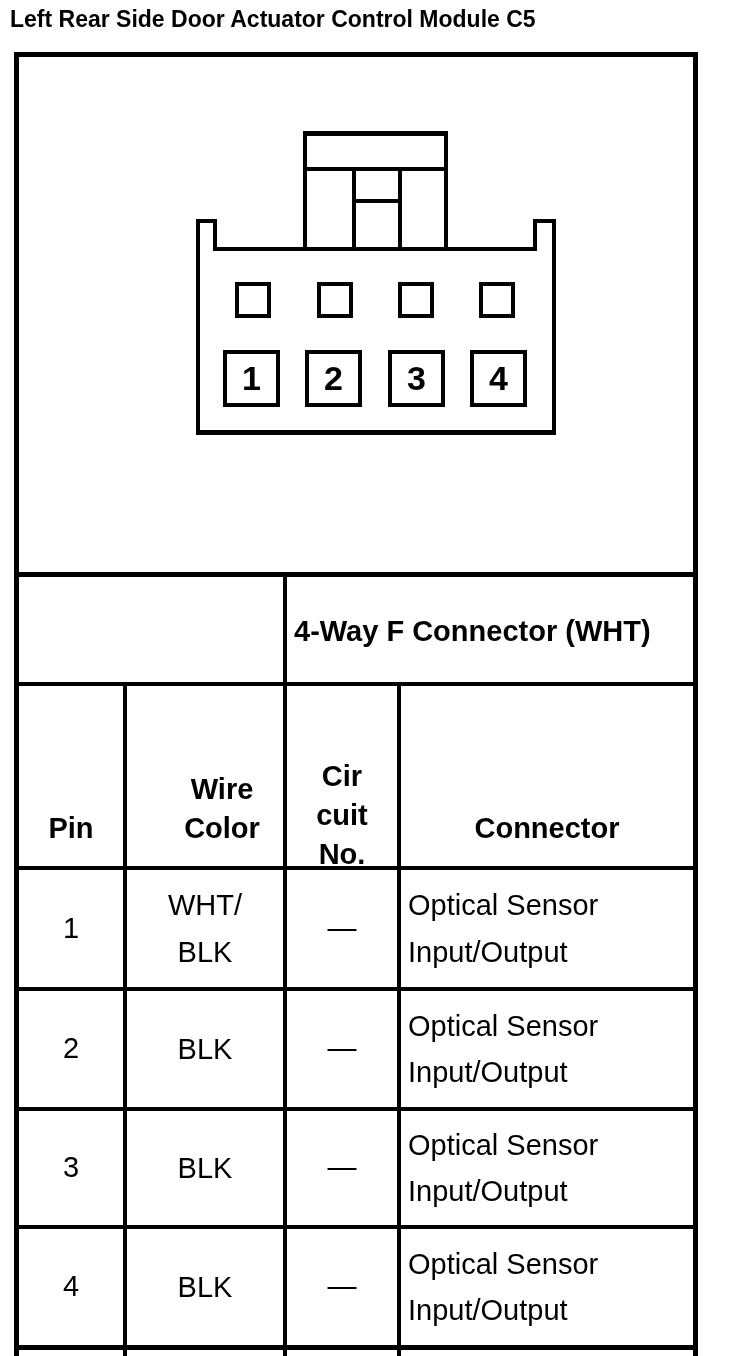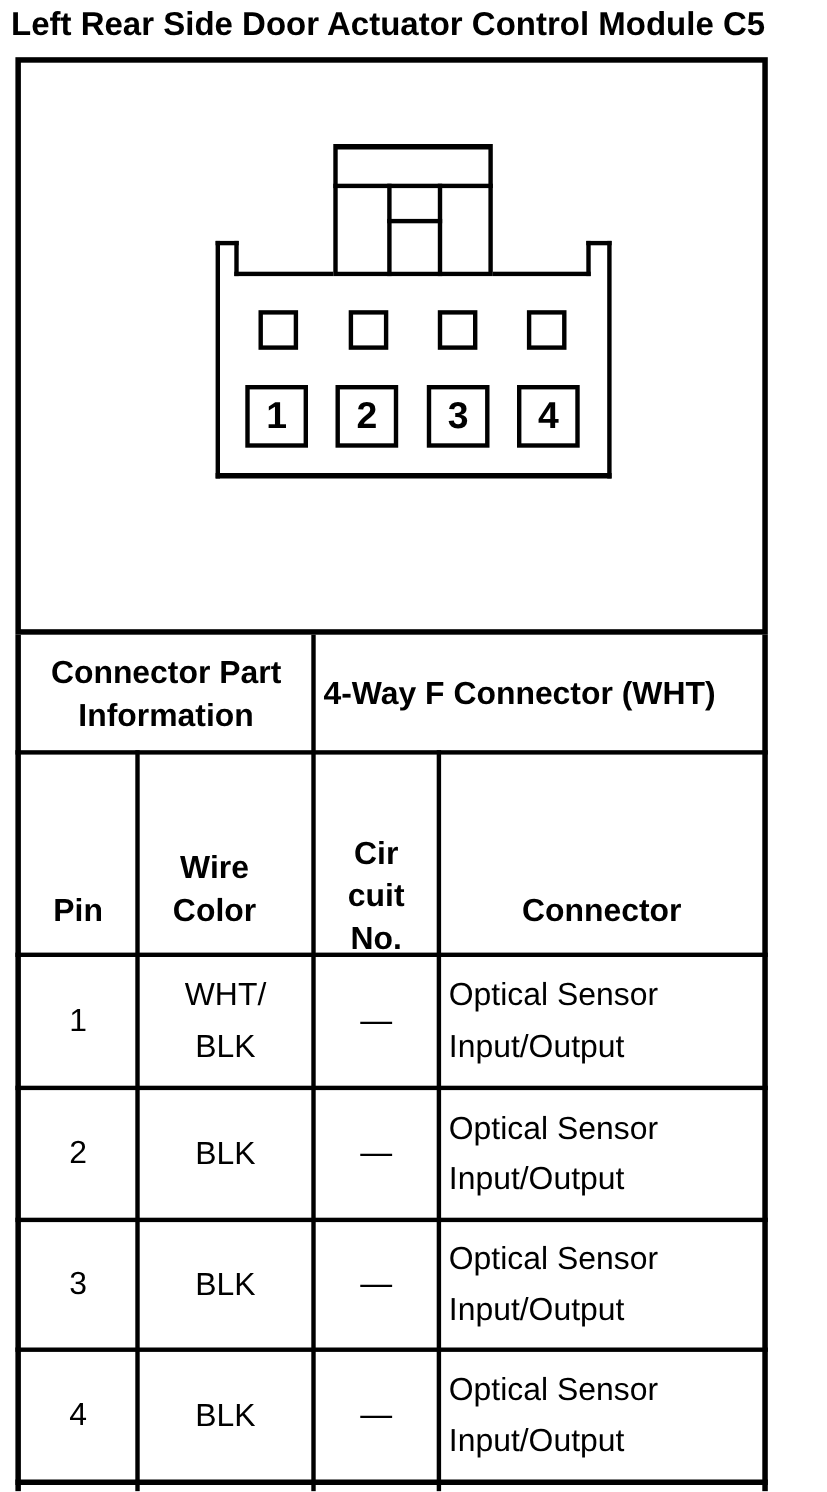--- a/index.html
+++ b/index.html
@@ -2,21 +2,21 @@
 <html><head>
 <meta charset="utf-8">
 <style>
   html,body{margin:0;padding:0;background:#ffffff;}
   .page{
     position:relative;width:752px;height:1356px;background:#ffffff;
     font-family:"Liberation Sans","DejaVu Sans",sans-serif;color:#000;overflow:hidden;
   }
   .title{
     position:absolute;left:10px;top:6px;width:730px;
-    font-size:30px;font-weight:700;letter-spacing:0px;white-space:nowrap;
+    font-size:23px;font-weight:700;letter-spacing:0px;white-space:nowrap;
   }
   
   .diagram-box{
     position:absolute;left:14px;top:52px;width:684px;height:525px;
     border:5px solid #000;box-sizing:border-box;background:#fff;
   }
   
   .ln{position:absolute;background:#000;}
   
   .tab-outer{
@@ -107,26 +107,24 @@
     <div class="ln" style="left:14px;top:1225px;width:684px;height:4px;"></div>
     <div class="ln" style="left:14px;top:1345px;width:684px;height:5px;"></div>
 
     <div class="ln" style="left:14px;top:577px;width:5px;height:779px;"></div>
     <div class="ln" style="left:693px;top:577px;width:5px;height:779px;"></div>
     <div class="ln" style="left:123px;top:682px;width:4px;height:674px;"></div>
     <div class="ln" style="left:283px;top:577px;width:4px;height:779px;"></div>
     <div class="ln" style="left:397px;top:682px;width:4px;height:674px;"></div>
   </div>
 
-  <div class="cell hdr c-center prewrap" style="left:19px;top:582px;width:264px;height:100px;">Connector Part
-Information</div>
   <div class="cell hdr c-left" style="left:287px;top:582px;width:406px;height:100px;">4-Way F Connector (WHT)</div>
 
   <div class="cell hdr c-bottom" style="left:19px;top:686px;width:104px;height:180px;">Pin</div>
-  <div class="cell hdr c-bottom prewrap" style="left:117px;top:686px;width:156px;height:180px;">Wire
+  <div class="cell hdr c-bottom prewrap" style="left:144px;top:686px;width:156px;height:180px;">Wire
 Color</div>
   <div class="cell hdr c-bottom prewrap" style="left:287px;top:712px;width:110px;height:180px;">Cir
 cuit
 No.</div>
   <div class="cell hdr c-bottom" style="left:401px;top:686px;width:292px;height:180px;">Connector</div>
 
   <div>
     <div class="cell c-center" style="left:19px;top:870px;width:104px;height:117px;">1</div>
     <div class="cell c-center prewrap loose" style="left:127px;top:870px;width:156px;height:117px;">WHT/
 BLK</div>

